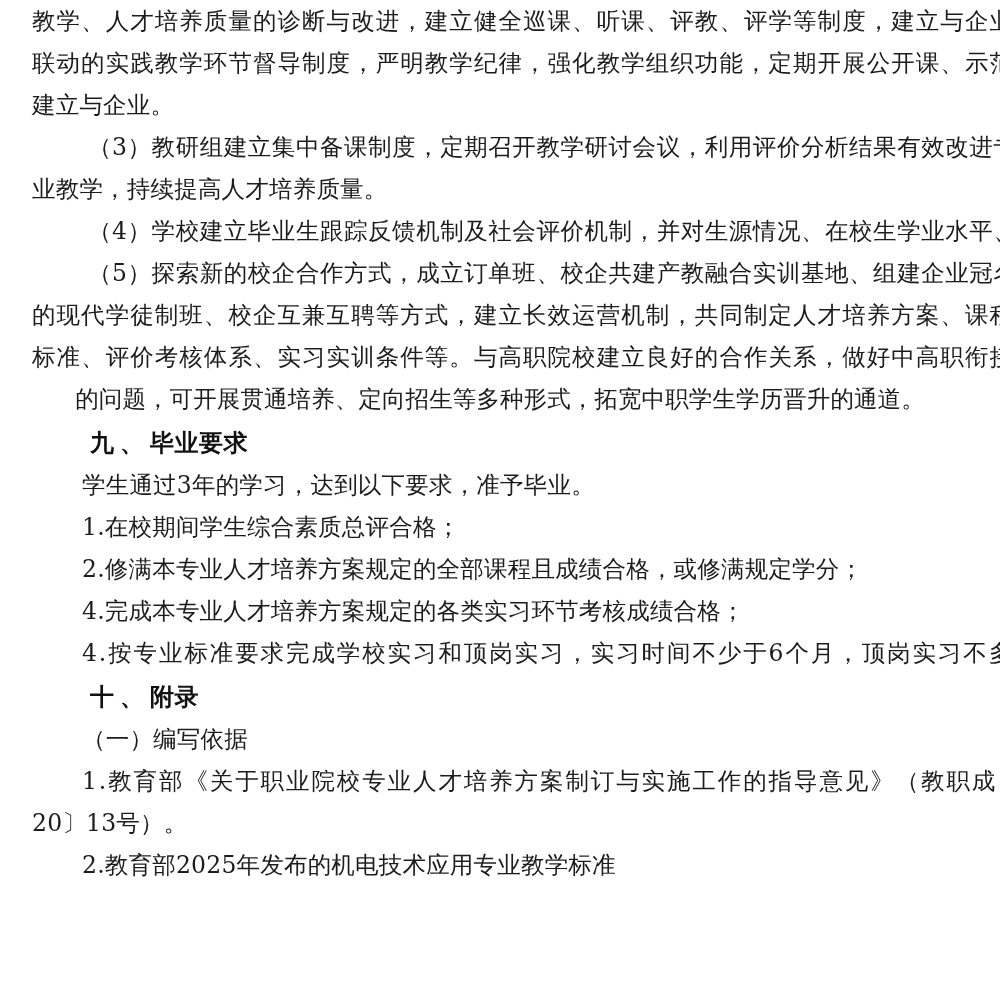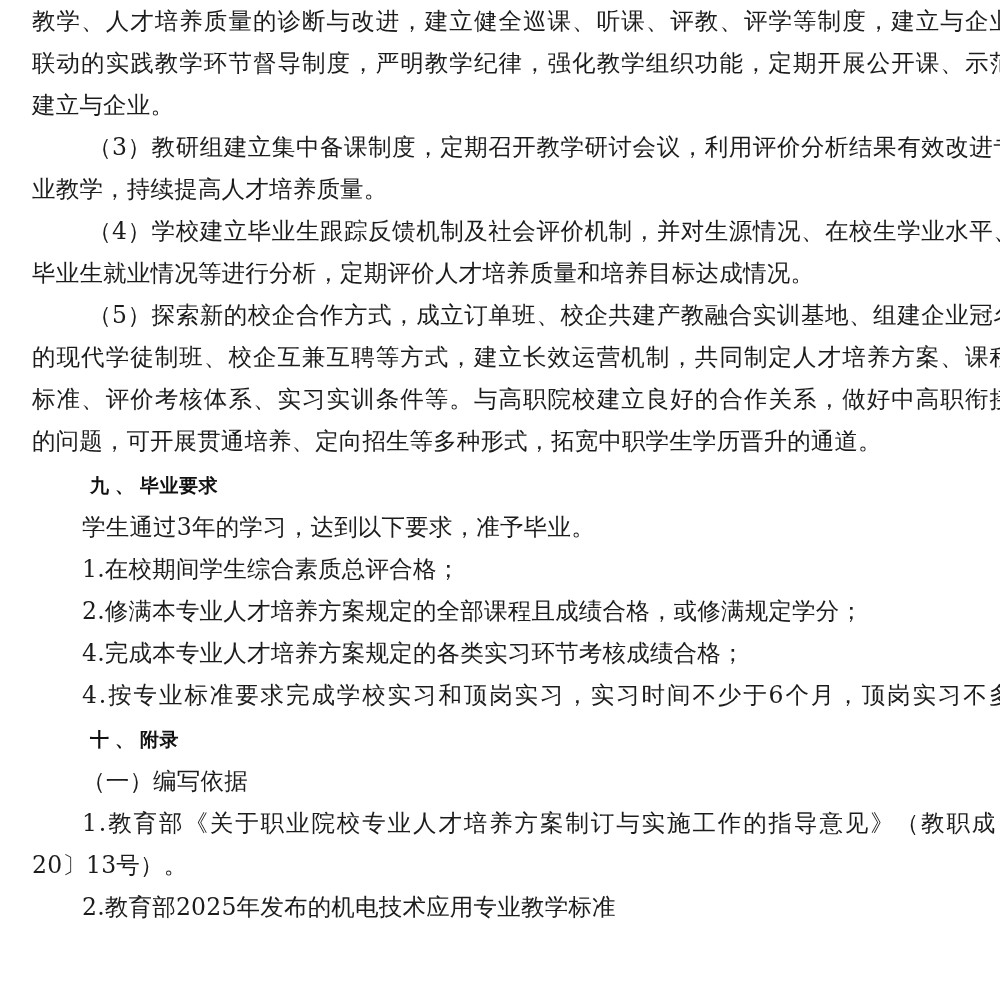--- a/index.html
+++ b/index.html
@@ -54,26 +54,27 @@
     letter-spacing: 1.05px;
   }
   .line.spread-2 {
     letter-spacing: 0.55px;
   }
   .line.spread-3 {
     letter-spacing: 1.9px;
   }
   .line.spread-4 {
     letter-spacing: 0.1px;
+    text-align: center;
   }
 
   .heading {
     height: 44px;
     line-height: 46px;
-    font-size: 19px;
+    font-size: 24px;
     font-weight: bold;
     padding-left: 58px;
     white-space: nowrap;
     color: #111111;
     letter-spacing: 0.5px;
   }
   .heading .sep {
     letter-spacing: 6px;
   }
 </style>
@@ -84,21 +85,20 @@
   <div class="doc-body">
 
     <div class="line spread">教学、人才培养质量的诊断与改进，建立健全巡课、听课、评教、评学等制度，建立与企业</div>
     <div class="line spread">联动的实践教学环节督导制度，严明教学纪律，强化教学组织功能，定期开展公开课、示范</div>
     <div class="line">建立与企业。</div>
 
     <div class="line indent spread-2">（3）教研组建立集中备课制度，定期召开教学研讨会议，利用评价分析结果有效改进专</div>
     <div class="line">业教学，持续提高人才培养质量。</div>
 
     <div class="line indent spread-2">（4）学校建立毕业生跟踪反馈机制及社会评价机制，并对生源情况、在校生学业水平、</div>
-    <div class="line">毕业生就业情况等进行分析，定期评价人才培养质量和培养目标达成情况。</div>
 
     <div class="line indent spread-2">（5）探索新的校企合作方式，成立订单班、校企共建产教融合实训基地、组建企业冠名</div>
     <div class="line spread">的现代学徒制班、校企互兼互聘等方式，建立长效运营机制，共同制定人才培养方案、课程</div>
     <div class="line spread">标准、评价考核体系、实习实训条件等。与高职院校建立良好的合作关系，做好中高职衔接</div>
     <div class="line spread-4">的问题，可开展贯通培养、定向招生等多种形式，拓宽中职学生学历晋升的通道。</div>
 
     <div class="heading"><span class="sep">九、</span><span>毕业要求</span></div>
 
     <div class="line indent-sm">学生通过3年的学习，达到以下要求，准予毕业。</div>
 

